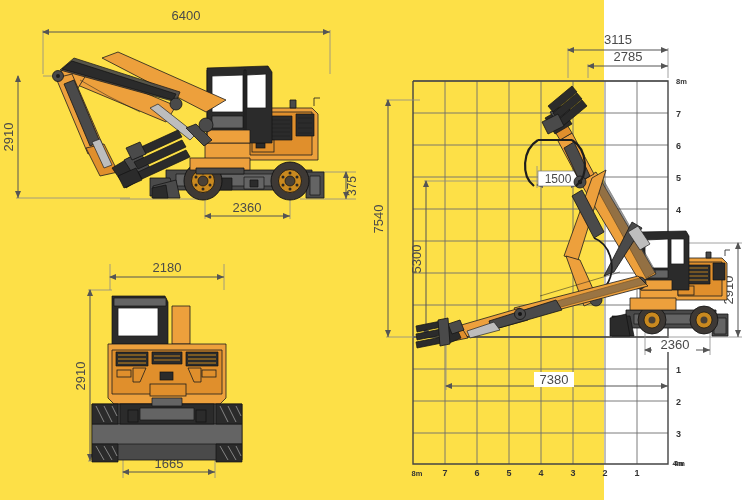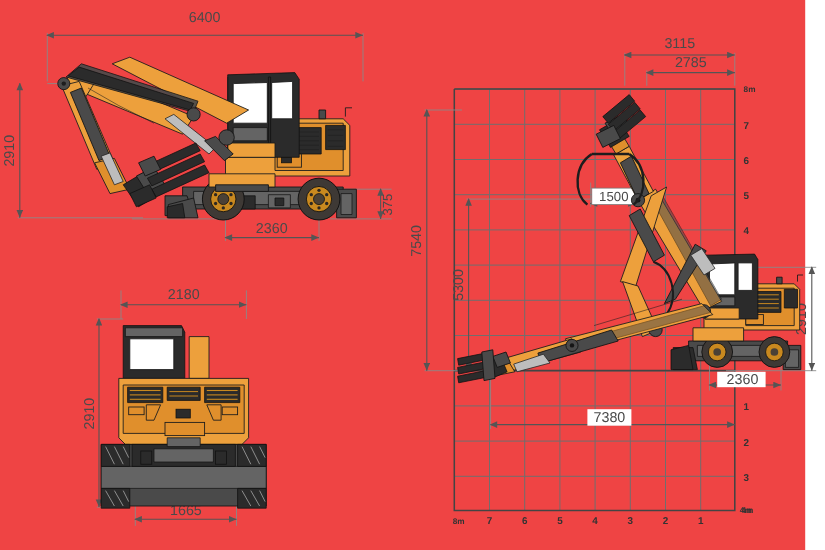--- a/index.html
+++ b/index.html
@@ -1,18 +1,18 @@
 <!DOCTYPE html>
 <html><head>
 <meta charset="utf-8">
 <style>
   html,body{margin:0;padding:0;background:#ffffff;}
   body{width:750px;height:500px;overflow:hidden;
        font-family:"Liberation Sans",sans-serif;color:#3a3a3a;}
-  #sheet{position:relative;width:732px;height:500px;background:#ef4444;}
+  #sheet{position:relative;width:604px;height:500px;background:#fde047;}
   svg{display:block;}
   .dimtext{font-family:"Liberation Sans",sans-serif;font-size:13px;fill:#4a4a4a;}
   .dimtext.sm{font-size:12px;}
   .axistext{font-family:"Liberation Sans",sans-serif;font-size:9px;fill:#333;font-weight:bold;}
   .axistext.unit{font-size:7.5px;}
   .dimline{stroke:#555;stroke-width:1;fill:none;}
   .extline{stroke:#8a8a8a;stroke-width:0.8;fill:none;}
   .gridline{stroke:#6e6e6e;stroke-width:0.9;fill:none;}
   .gridframe{stroke:#444;stroke-width:1.4;fill:none;}
   .mach-o{fill:#eda03c;stroke:#1d1d1d;stroke-width:0.8;}

